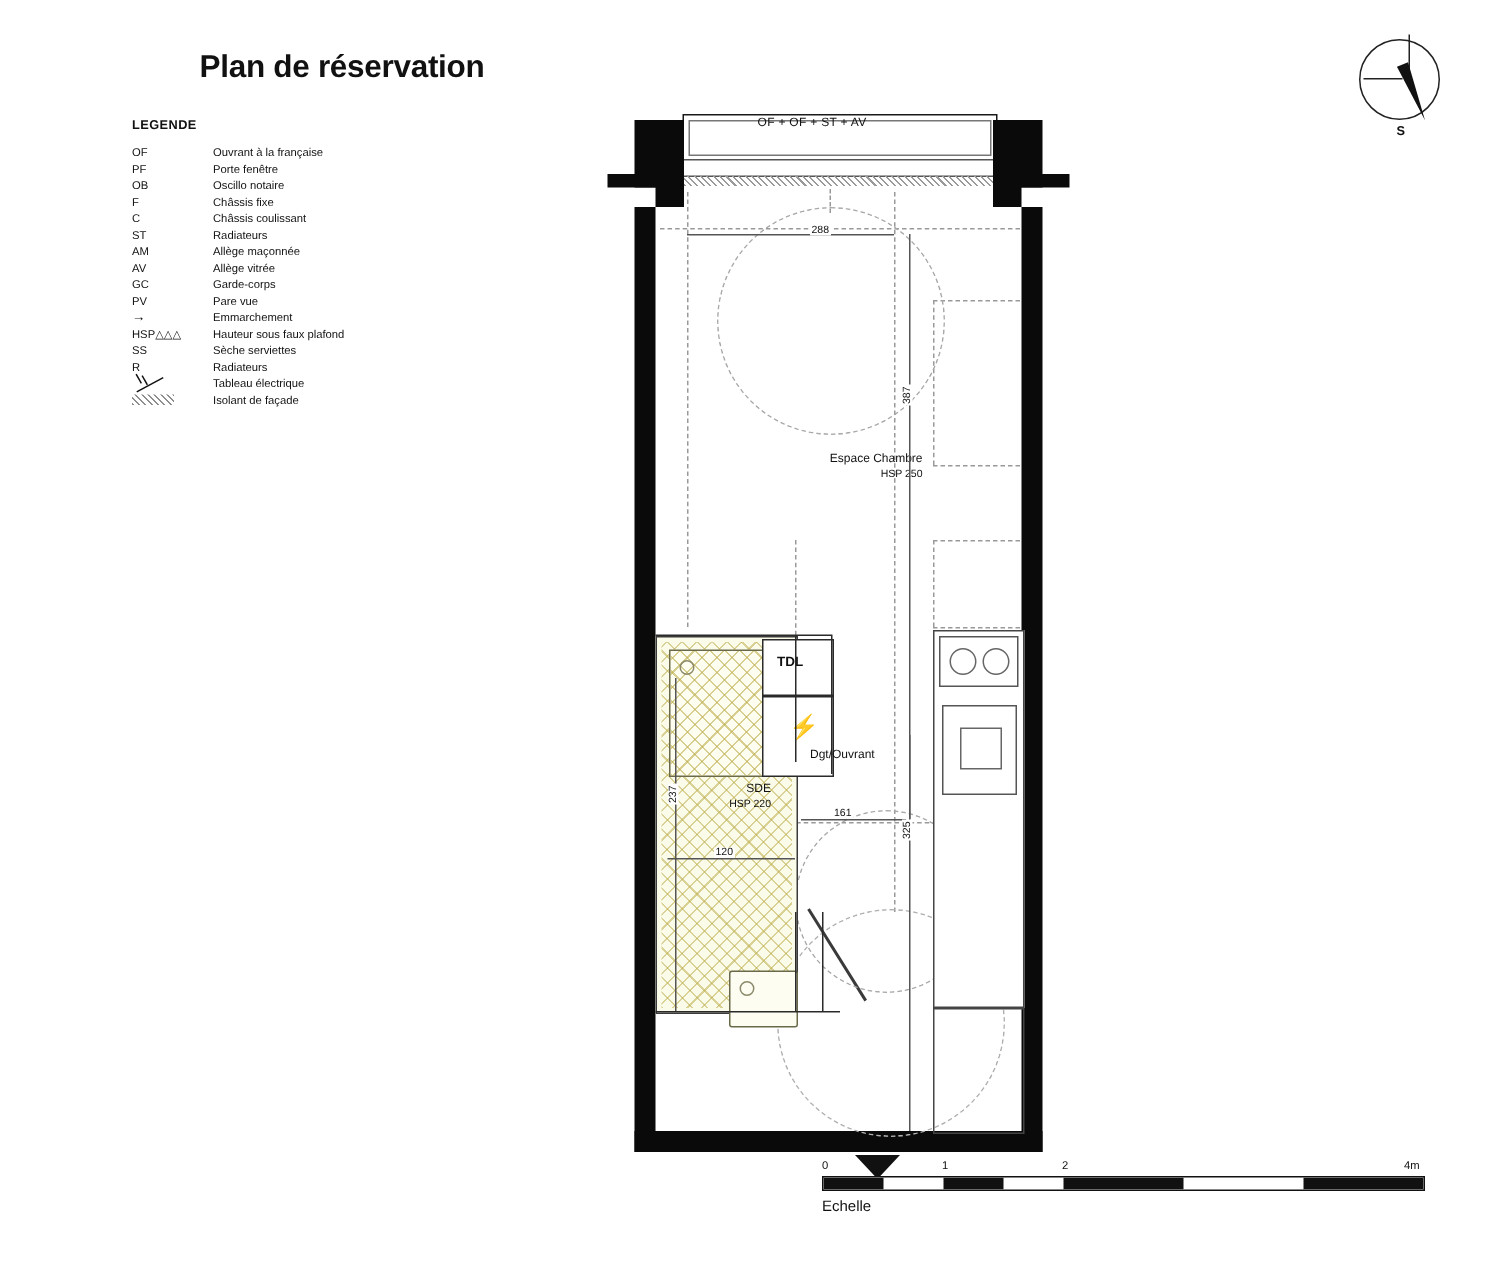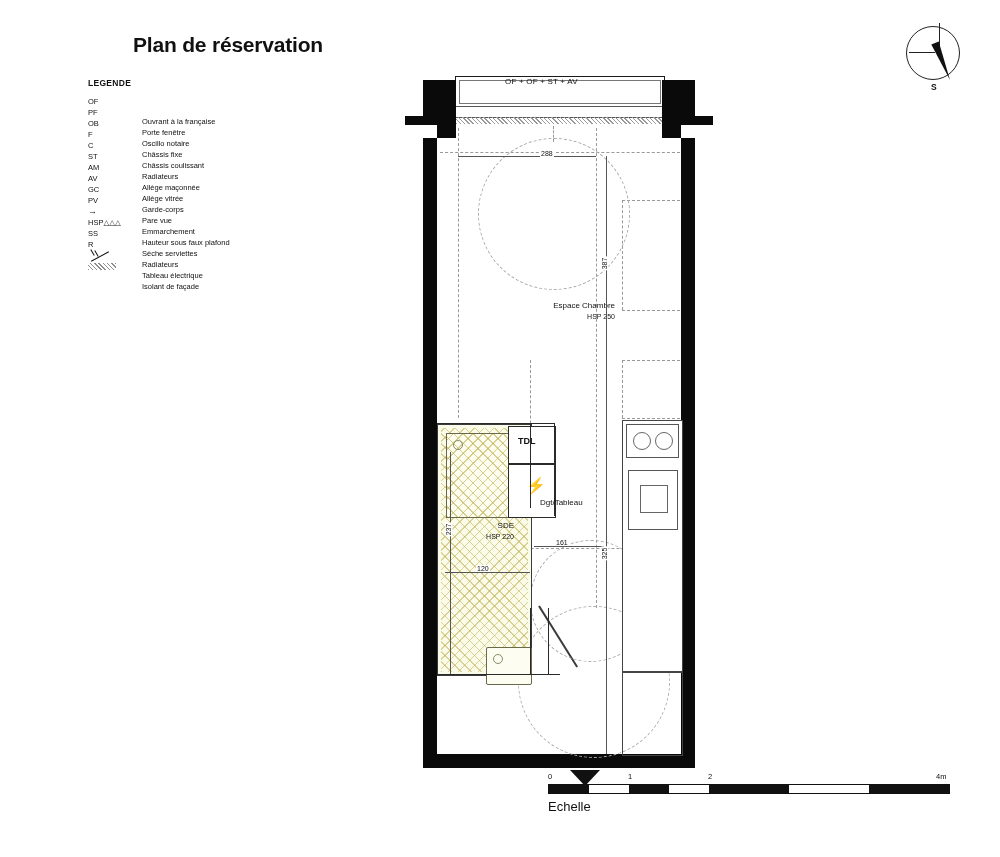--- a/index.html
+++ b/index.html
@@ -48,21 +48,20 @@
     line-height: 11px;
   }
   .legend-abbr {
     width: 54px;
     font-size: 7.5px;
     color: #111;
   }
   .legend-desc {
     font-size: 7.5px;
     color: #111;
-    margin-top: 20px;
   }
   .sym {
     display: inline-block;
     width: 46px;
     height: 11px;
     position: relative;
   }
   .sym-arrow::before {
     content: "\2192";
     font-size: 9px;
@@ -467,21 +466,21 @@
     background: #fff;
   }
   .scale-bar-graphic i {
     position: absolute;
     top: 0;
     height: 8px;
     background: #111;
   }
   .scale-label {
     margin-top: 5px;
-    font-size: 13px;
+    font-size: 10px;
   }
 </style>
 </head>
 <body>
 
 <div class="title">Plan de réservation</div>
 
 <div class="legend">
   <div class="legend-title">LEGENDE</div>
 
@@ -645,21 +644,21 @@
 
   <div class="room-label" style="left:95px; top:240px; width:120px;">
     <div>Espace Chambre</div>
     <div class="sub">HSP 250</div>
   </div>
   <div class="room-label" style="left:54px; top:460px; width:60px;">
     <div>SDE</div>
     <div class="sub">HSP 220</div>
   </div>
   <div class="room-label" style="left:140px; top:437px; width:80px; text-align:left;">
-    <div>Dgt/Tableau</div>
+    <div>Dgt/Ouvrant</div>
   </div>
 
   <div class="ln" style="left:58px; top:96px; width:138px; height:1px; background:#555;"></div>
   <div class="dim" style="left:140px; top:90px;">288</div>
 
   <div class="ln" style="left:206px; top:96px; width:1px; height:390px; background:#555;"></div>
   <div class="dim-v" style="left:198px; top:200px;">387</div>
 
   <div class="ln" style="left:50px; top:392px; width:1px; height:222px; background:#555;"></div>
   <div class="dim-v" style="left:42px; top:466px;">237</div>

